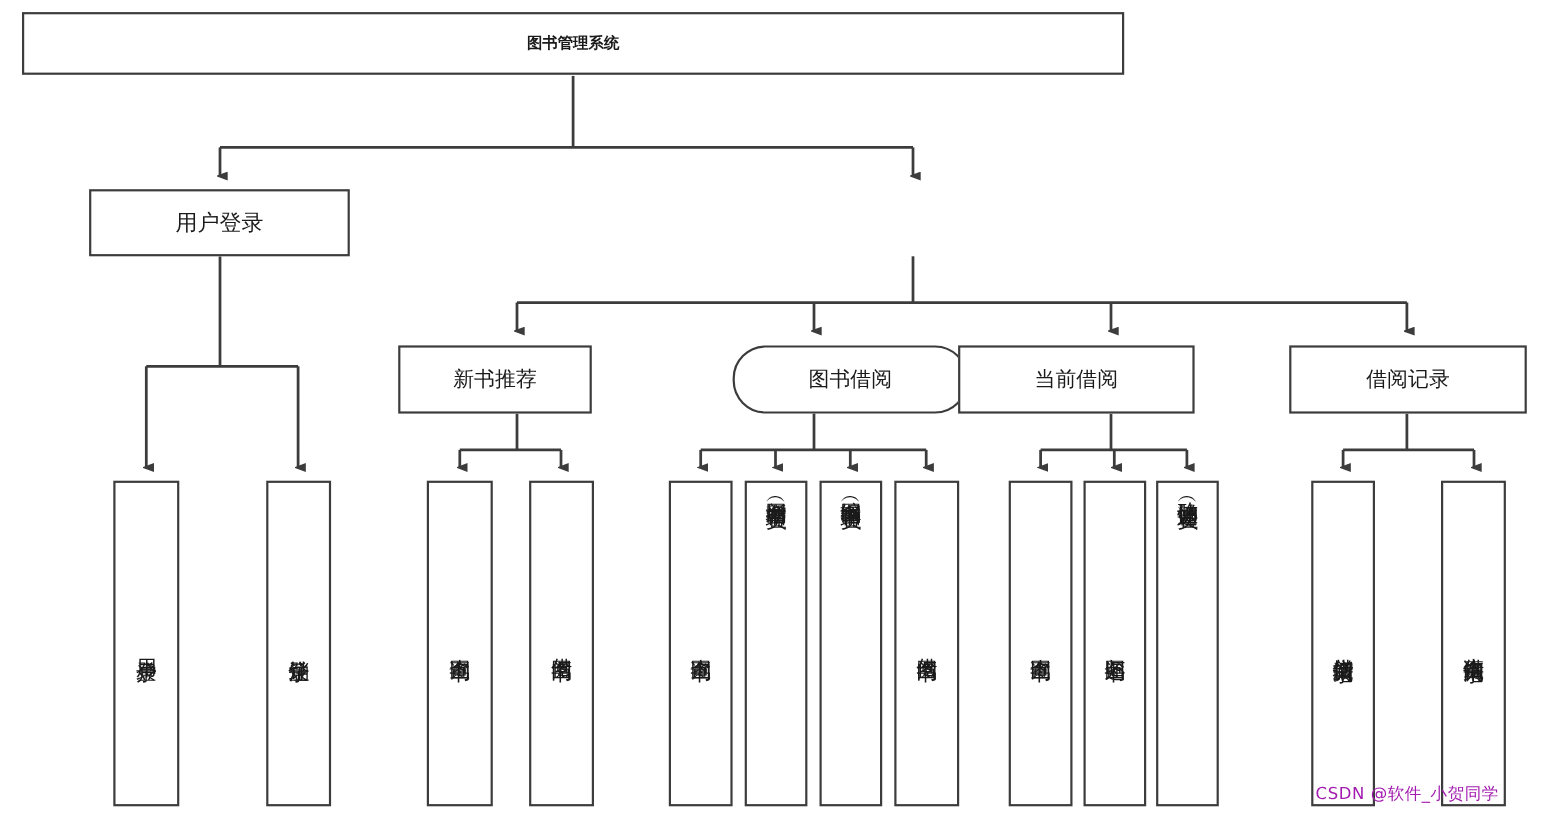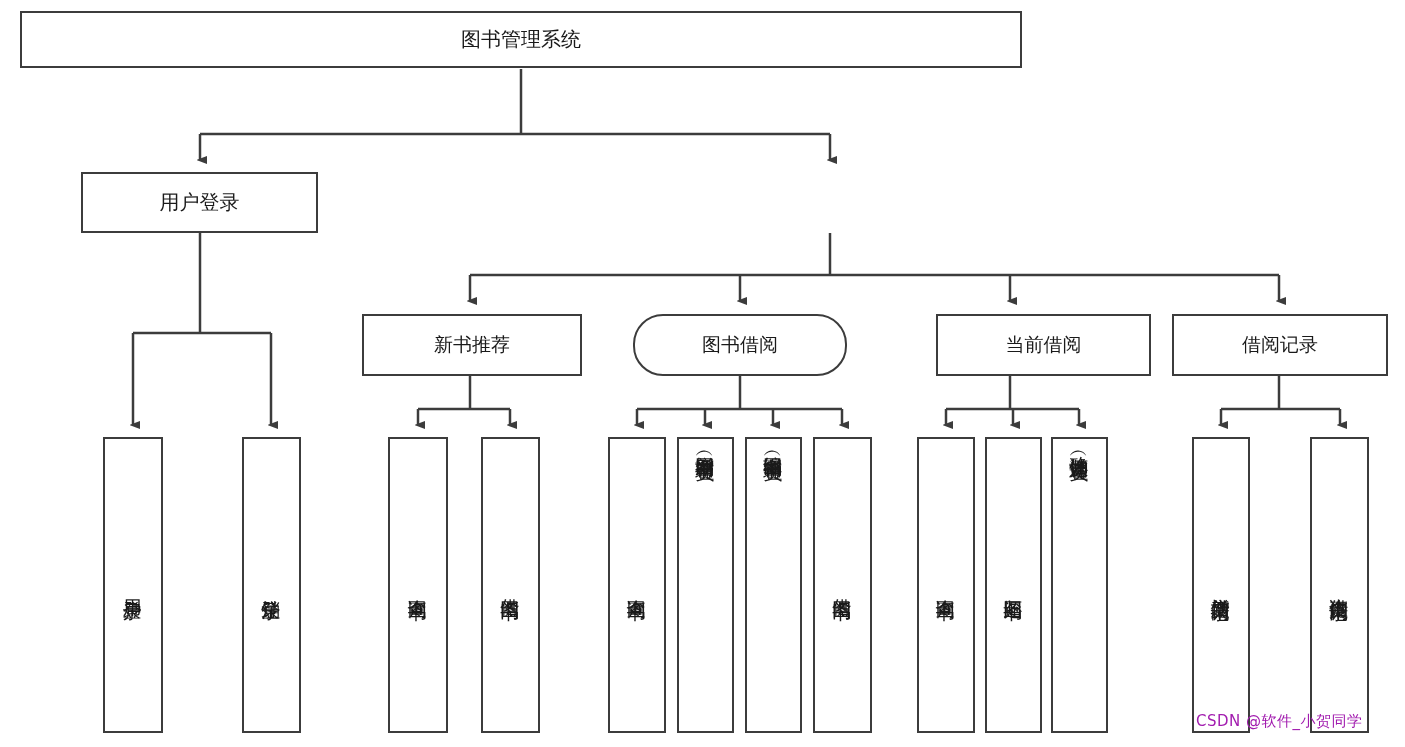--- a/index.html
+++ b/index.html
@@ -1,21 +1,21 @@
 <!DOCTYPE html>
 <html><head>
 <meta charset="utf-8">
 <style>
   html,body{margin:0;padding:0;background:#ffffff;}
   body{font-family:"DejaVu Sans","Liberation Sans",sans-serif;}
   #canvas{position:relative;width:1405px;height:747px;background:#fff;overflow:hidden;}
   svg.links{position:absolute;left:0;top:0;width:1405px;height:747px;}
   .node{position:absolute;box-sizing:border-box;border:2.5px solid #3c3c3c;background:#fff;
         display:flex;align-items:center;justify-content:center;color:#1a1a1a;}
-  .node.level0{font-size:20px;}
+  .node.level0{font-size:14px;font-weight:bold;}
   .node.level1{font-size:20px;}
   .node.level2{font-size:19px;}
   .leaf{position:absolute;box-sizing:border-box;border:2.5px solid #3c3c3c;background:#fff;
         display:flex;justify-content:center;align-items:flex-start;overflow:hidden;}
   .leaf .vtext{
         writing-mode:vertical-rl;text-orientation:upright;
         font-size:19px;line-height:1.18;color:#1a1a1a;letter-spacing:1px;
         white-space:nowrap;padding-top:2px;}
   .leaf.center-text{align-items:center;}
   .watermark{position:absolute;left:1196px;top:712px;font-size:15px;color:#a21caf;
@@ -77,27 +77,27 @@
   </svg>
 
   <div class="node level0" style="left:20px;top:11px;width:1002px;height:57px;">
     <span>图书管理系统</span>
   </div>
 
   <div class="node level1" style="left:81px;top:172px;width:237px;height:61px;">
     <span>用户登录</span>
   </div>
 
-  <div class="node level2" style="left:362px;top:314px;width:220px;height:62px;">
+  <div class="node level2" style="left:362px;top:314px;width:176px;height:62px;">
     <span>新书推荐</span>
   </div>
-  <div class="node level2" style="left:633px;top:314px;width:214px;height:62px;border-radius:30px;">
+  <div class="node level2" style="left:666px;top:314px;width:214px;height:62px;border-radius:30px;">
     <span>图书借阅</span>
   </div>
-  <div class="node level2" style="left:936px;top:314px;width:215px;height:62px;">
+  <div class="node level2" style="left:871px;top:314px;width:215px;height:62px;">
     <span>当前借阅</span>
   </div>
   <div class="node level2" style="left:1172px;top:314px;width:216px;height:62px;">
     <span>借阅记录</span>
   </div>
 
   <div class="leaf center-text" style="left:103px;top:437px;width:60px;height:296px;">
     <span class="vtext">用户登录</span>
   </div>
   <div class="leaf center-text" style="left:242px;top:437px;width:59px;height:296px;">

